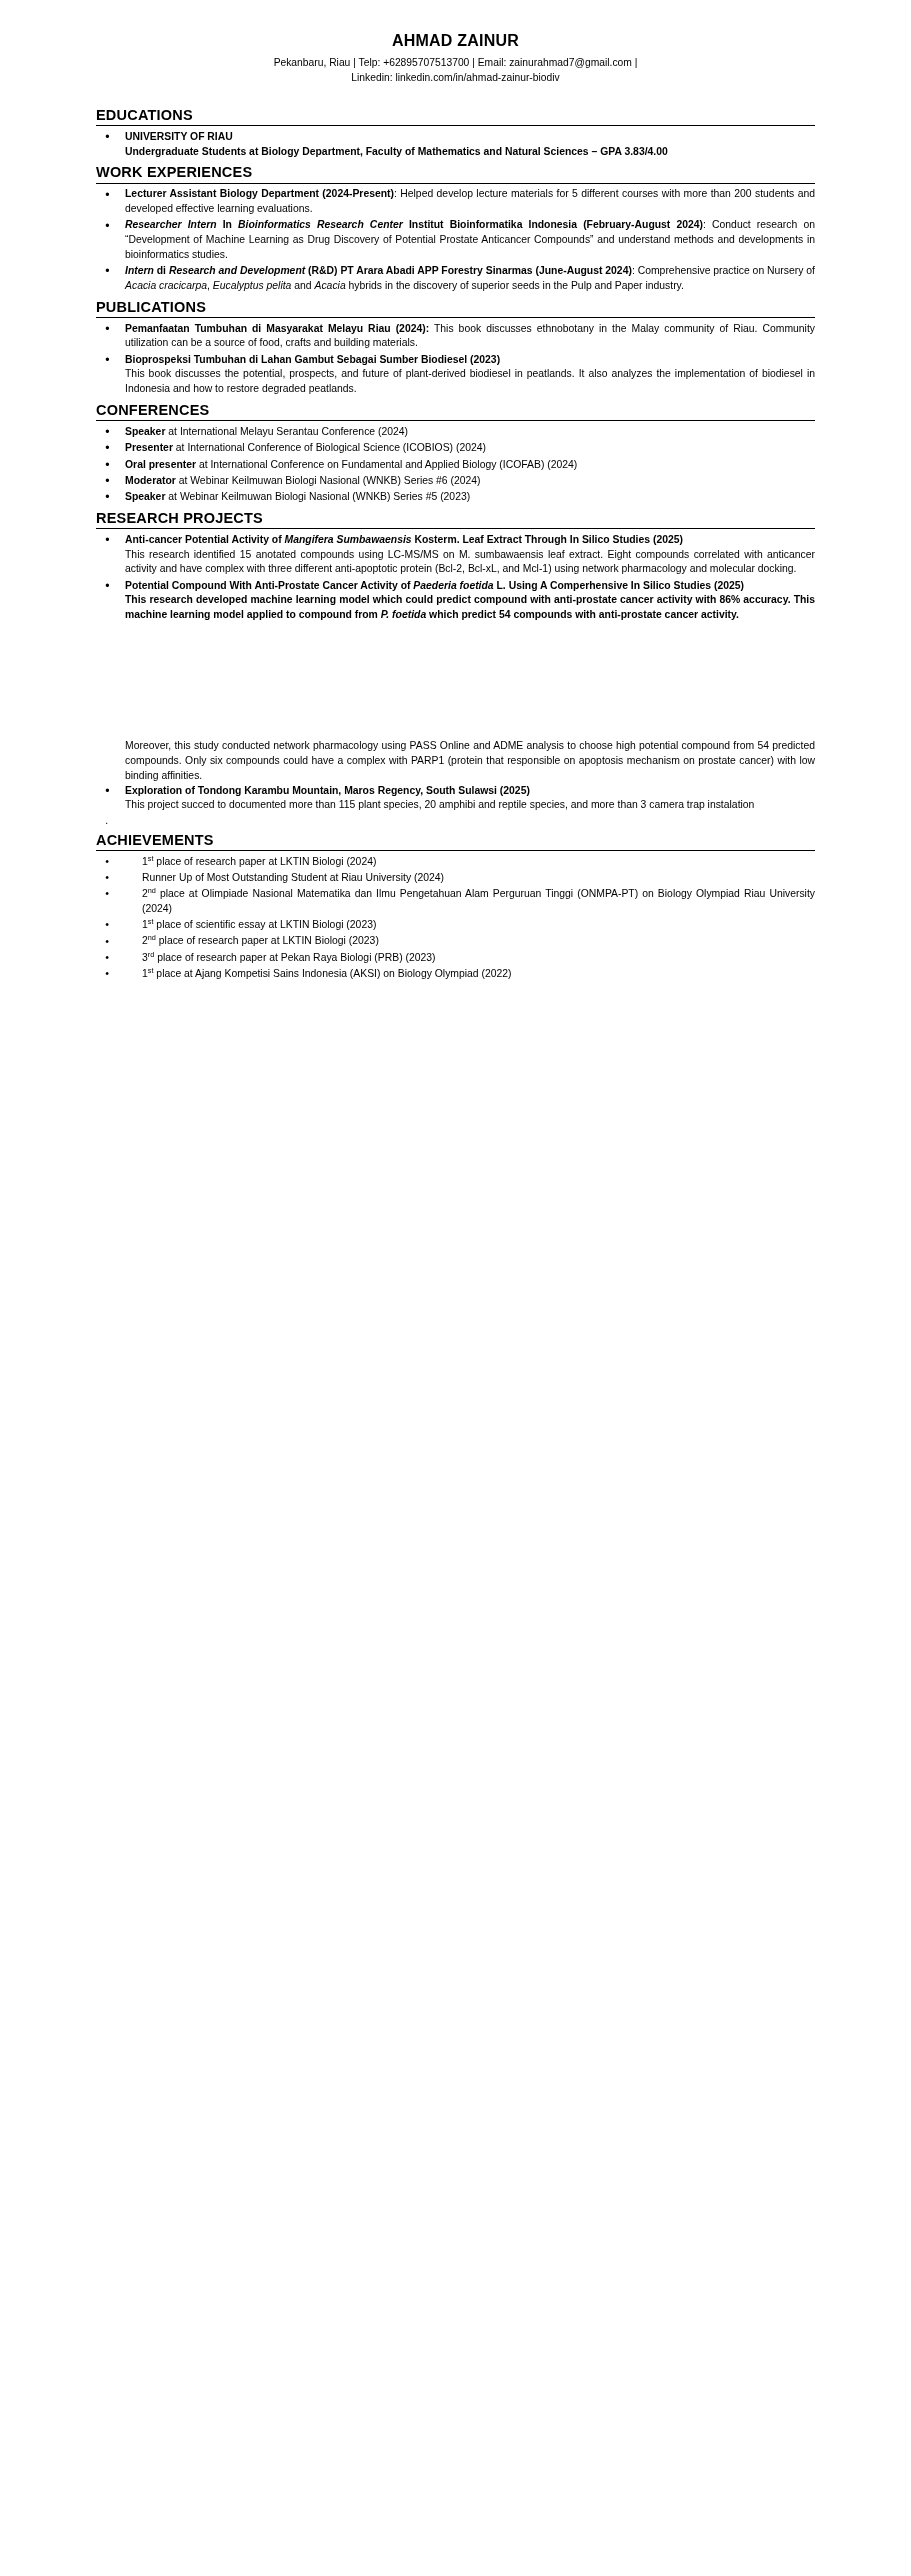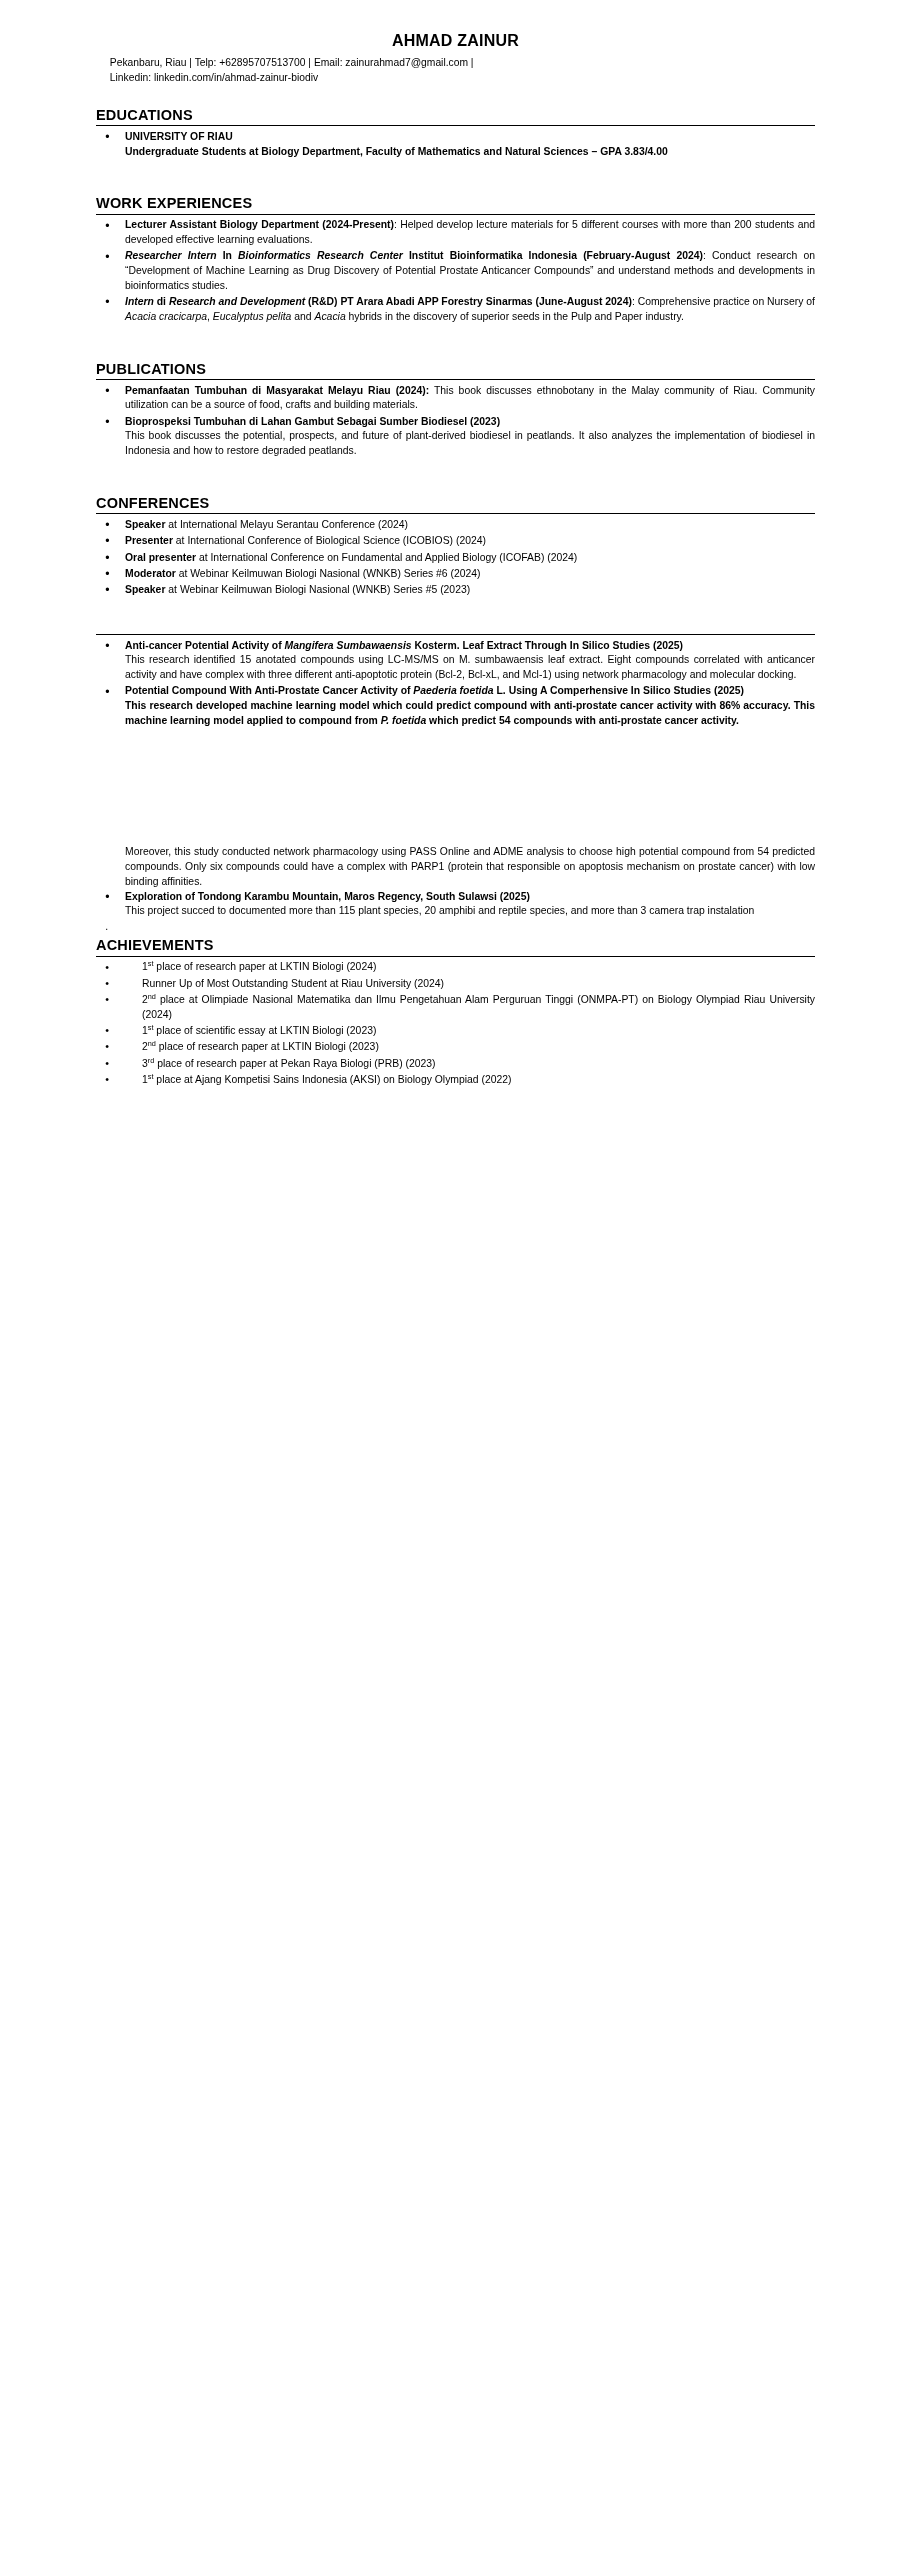--- a/index.html
+++ b/index.html
@@ -25,30 +25,30 @@
   
   .cv-name {
     text-align: center;
     font-weight: bold;
     font-size: 16px;
     letter-spacing: 0.2px;
     margin: 0 0 4.6px 0;
     line-height: 1.25;
   }
   .cv-contact {
-    text-align: left;
+    text-align: center;
     font-size: 10.3px;
     line-height: 1.45;
     margin: 0;
     padding: 0 13.8px;
   }
 
   
   .section {
-    margin-top: 36px;
+    margin-top: 5px;
   }
   .section-title {
     font-size: 14.5px;
     font-weight: bold;
     letter-spacing: 0.2px;
     margin: 0 0 0.8px 0;
     line-height: 1.2;
   }
   .section-rule {
     border-bottom: 1.7px solid #000;
@@ -172,20 +172,21 @@
       <li>
         <b>Moderator</b><span> at Webinar Keilmuwan Biologi Nasional (WNKB) Series #6 (2024)</span>
       </li>
       <li>
         <b>Speaker</b><span> at Webinar Keilmuwan Biologi Nasional (WNKB) Series #5 (2023)</span>
       </li>
     </ul>
   </div>
 
   <div class="section">
+    <div class="section-title">RESEARCH PROJECTS</div>
     <div class="section-rule"></div>
     <ul class="bullets">
       <li>
         <b>Anti-cancer Potential Activity of </b><span class="bi">Mangifera Sumbawaensis</span><b> Kosterm. Leaf Extract Through In Silico Studies (2025)</b>
         <div style="font-weight:normal;">This research identified 15 anotated compounds using LC-MS/MS on M. sumbawaensis leaf extract. Eight compounds correlated with anticancer activity and have complex with three different anti-apoptotic protein (Bcl-2, Bcl-xL, and Mcl-1) using network pharmacology and molecular docking.</div>
       </li>
       <li>
         <b>Potential Compound With Anti-Prostate Cancer Activity of </b><span class="bi">Paederia foetida</span><b> L. Using A Comperhensive In Silico Studies (2025)</b>
         <div style="font-weight:bold;"><span>This research developed machine learning model which could predict compound with anti-prostate cancer activity with 86% accuracy. This machine learning model applied to compound from </span><i>P. foetida</i><span> which predict 54 compounds with anti-prostate cancer activity.</span></div>
       </li>

